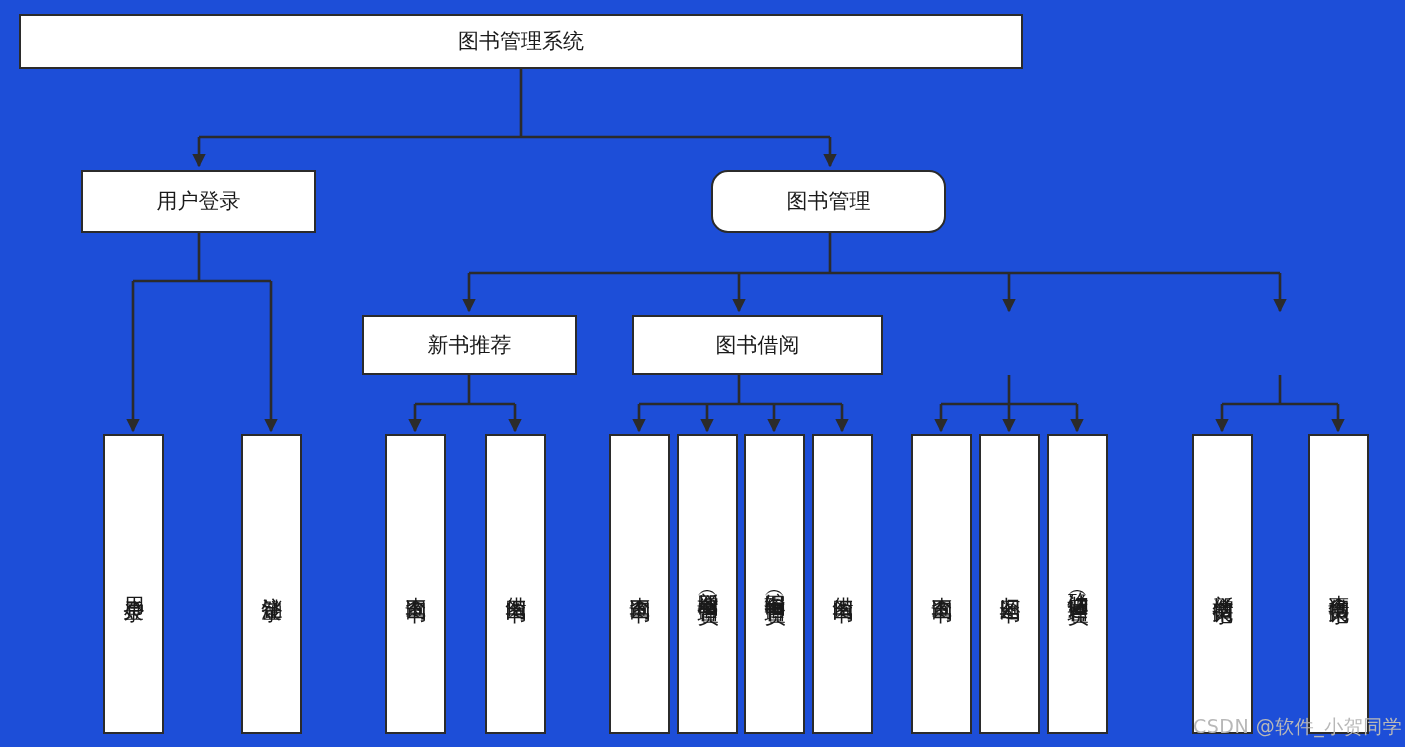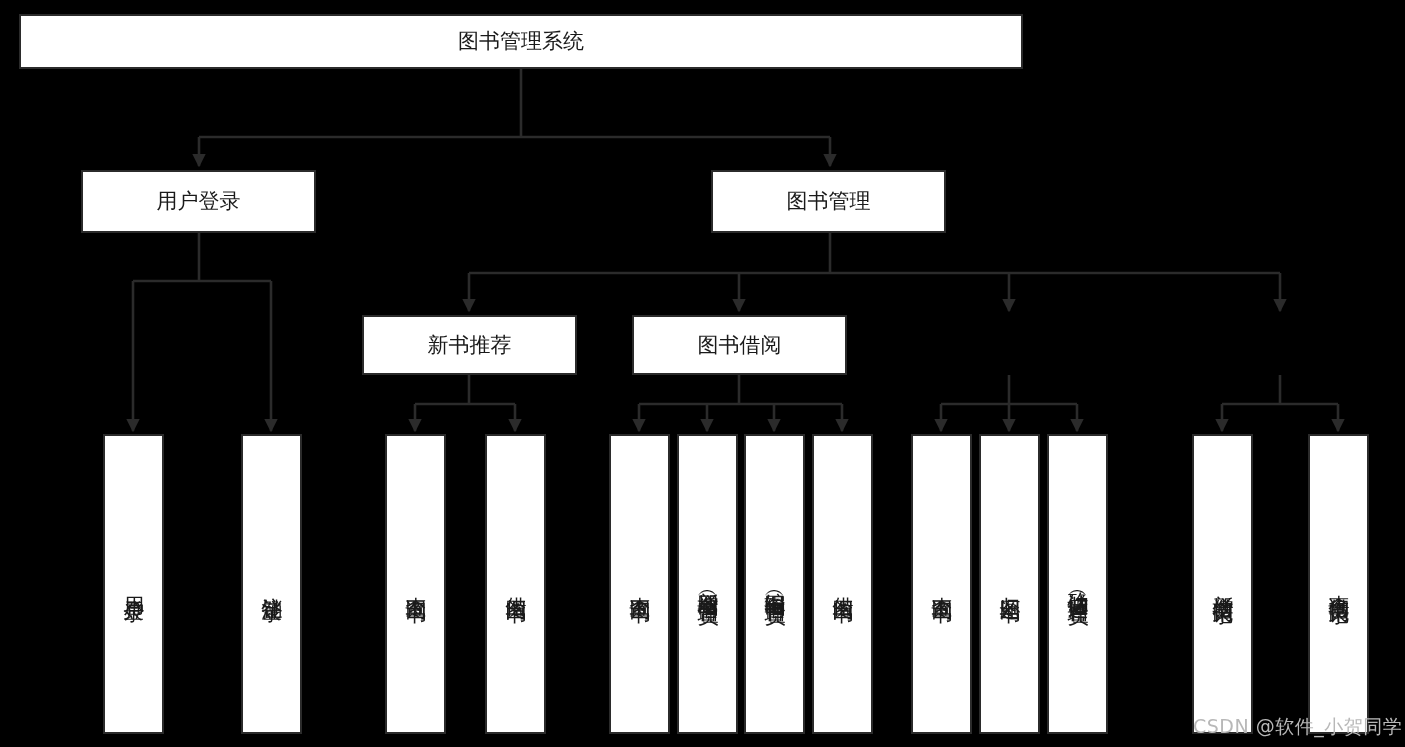--- a/index.html
+++ b/index.html
@@ -4,21 +4,21 @@
 <style>
   html,body{margin:0;padding:0;background:#ffffff;}
   body{
     font-family:"DejaVu Sans","Liberation Sans",sans-serif;
     color:#1f1f1f;
   }
   #stage{
     position:relative;
     width:1405px;
     height:747px;
-    background:#000000;
+    background:#1d4ed8;
     overflow:hidden;
   }
   svg#wires{
     position:absolute;
     left:0;top:0;
     width:1405px;height:747px;
     pointer-events:none;
   }
   .node{
     position:absolute;
@@ -112,28 +112,28 @@
     </g>
   </svg>
 
   <div class="node h" style="left:19px;top:14px;width:1004px;height:55px;">
     <span class="txt">图书管理系统</span>
   </div>
 
   <div class="node h" style="left:81px;top:170px;width:235px;height:63px;">
     <span class="txt">用户登录</span>
   </div>
-  <div class="node h" style="left:711px;top:170px;width:235px;height:63px;">
+  <div class="node h" style="left:711px;top:170px;width:235px;height:63px;border-radius:17px;">
     <span class="txt">图书管理</span>
   </div>
 
   <div class="node h" style="left:362px;top:315px;width:215px;height:60px;">
     <span class="txt">新书推荐</span>
   </div>
-  <div class="node h" style="left:632px;top:315px;width:215px;height:60px;">
+  <div class="node h" style="left:632px;top:315px;width:251px;height:60px;">
     <span class="txt">图书借阅</span>
   </div>
 
   <div class="node v" style="left:103px;top:434px;width:61px;height:300px;">
     <span class="txt">用户登录</span>
   </div>
   <div class="node v" style="left:241px;top:434px;width:61px;height:300px;">
     <span class="txt">注销登录</span>
   </div>
 

